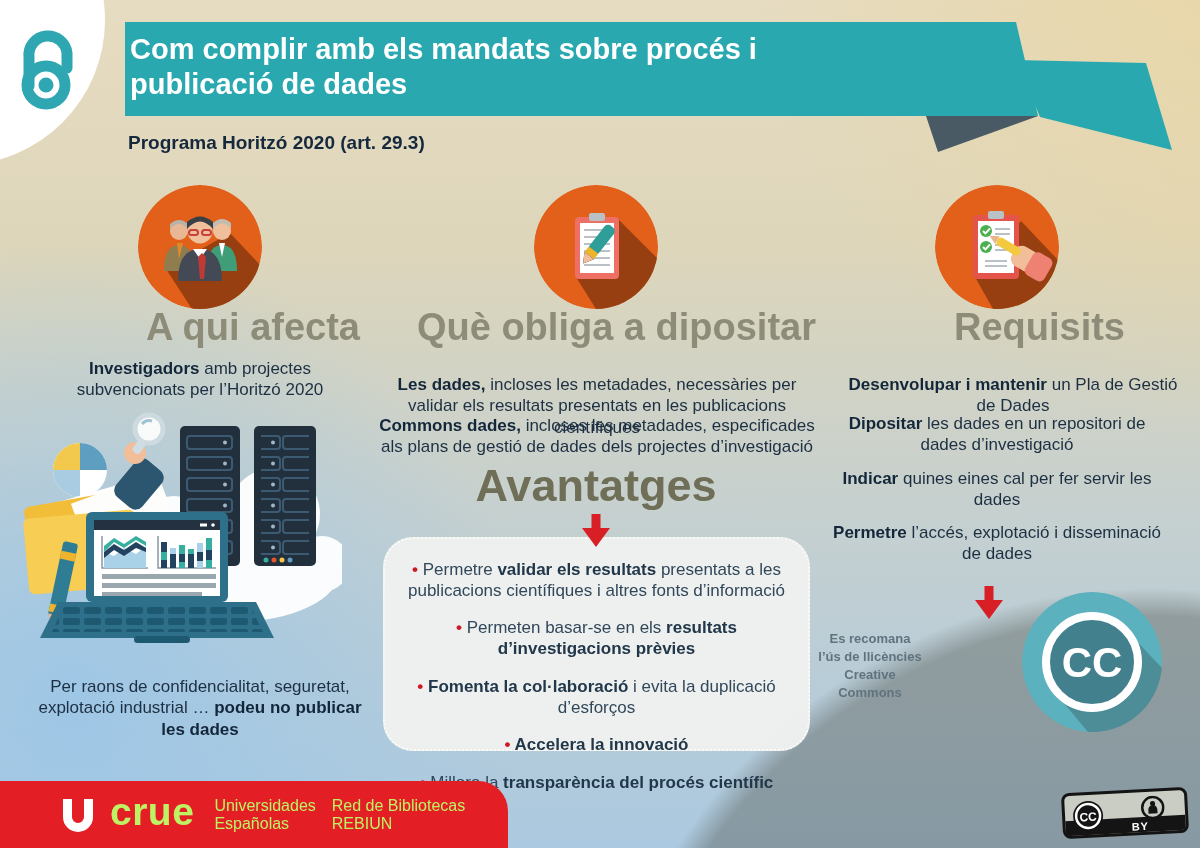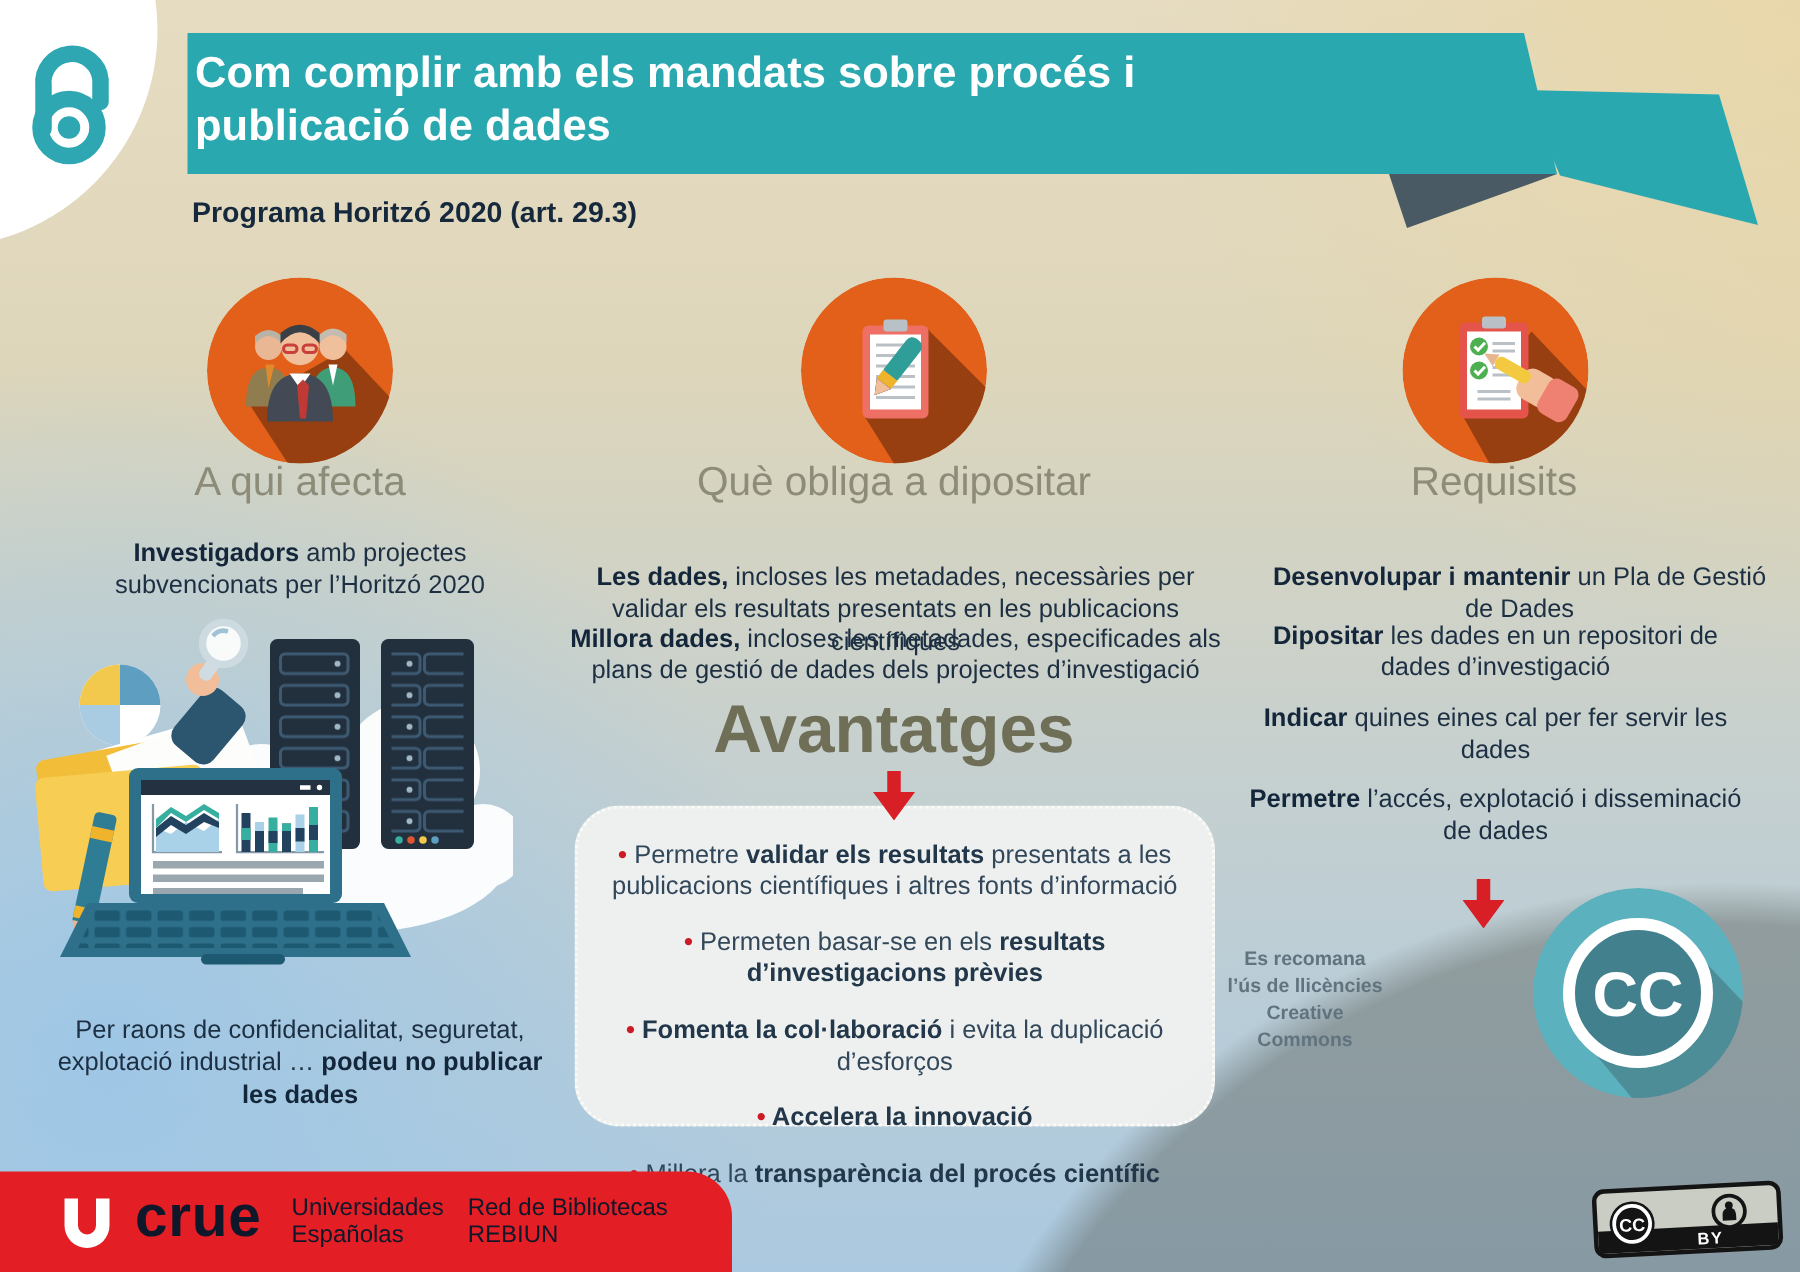--- a/index.html
+++ b/index.html
@@ -14,39 +14,39 @@
   #gray-blob{position:absolute;left:588px;top:588px;width:1124px;height:1124px;border-radius:50%;
     background:radial-gradient(closest-side, rgba(92,98,92,.46) 0 95%, rgba(92,98,92,0) 100%);z-index:1;}
   
   #ribbon{position:absolute;left:0;top:0;z-index:2;}
   #corner{position:absolute;left:-185px;top:-125px;width:290px;height:290px;border-radius:50%;background:#fff;z-index:3;}
   #oa-logo{position:absolute;left:12px;top:24px;z-index:4;}
   #title{position:absolute;left:130px;top:32px;width:760px;z-index:4;color:#fff;font-size:29px;font-weight:bold;line-height:1.22;}
   #subtitle{position:absolute;left:128px;top:132px;z-index:4;color:#16283c;font-size:19px;font-weight:bold;}
   
   .icon-circle{position:absolute;top:185px;width:124px;height:124px;z-index:2;}
-  .col-heading{position:absolute;top:306px;font-size:27px;font-weight:normal;color:#8c8c78;text-align:center;z-index:2;}
+  .col-heading{position:absolute;top:306px;font-size:38px;font-weight:bold;color:#8c8c78;text-align:right;z-index:2;}
   .body-par{position:absolute;font-size:17px;line-height:1.25;color:#1d2f42;text-align:center;z-index:2;}
   .body-par b{color:#13263a;}
   #advant-heading{position:absolute;left:376px;top:460px;width:440px;text-align:center;
     font-size:45px;font-weight:bold;color:#6f6f58;z-index:2;}
   .red-arrow{position:absolute;z-index:3;}
   #advant-box{position:absolute;left:383px;top:537px;width:427px;height:214px;box-sizing:border-box;
     background:rgba(238,241,240,.97);border:2px dotted #fbfbf6;border-radius:30px;
     padding:13px 20px 10px 20px;z-index:2;}
   .bullet{font-size:17px;line-height:1.22;color:#32475a;text-align:center;margin-bottom:9px;}
   .bullet b{color:#22374a;}
   .bullet::before{content:"\2022  ";color:#ce1a24;font-weight:bold;}
   #illustration{position:absolute;left:22px;top:402px;z-index:2;}
   #cc-note{position:absolute;right:200px;top:630px;width:260px;text-align:center;z-index:2;
     font-size:13px;font-weight:bold;color:#61737f;line-height:1.38;}
   #cc-emblem{position:absolute;left:1022px;top:592px;z-index:2;}
   
   #footer{position:absolute;left:0;top:781px;width:488px;height:67px;background:#e31e25;
-    border-top-right-radius:30px;z-index:5;display:flex;align-items:center;color:#0f172a;}
+    border-top-right-radius:30px;z-index:5;display:flex;align-items:center;color:#bef264;padding-left:20px;}
   #crue-mark{margin-left:38px;}
   #crue-text{font-size:39px;font-weight:bold;letter-spacing:.5px;margin-left:12px;margin-top:-6px;}
   .footer-org{font-size:16px;line-height:1.12;margin-left:20px;}
   #footer-org2{margin-left:16px;}
   
   #cc-badge{position:absolute;left:1062px;top:790px;width:126px;height:46px;z-index:6;
     transform:rotate(-3deg);box-sizing:border-box;background:#c9cdc3;border:3px solid #141414;border-radius:8px;}
   #cc-badge .strip{position:absolute;left:0;right:0;bottom:0;height:15px;background:#141414;border-radius:0 0 4px 4px;}
   #badge-by{position:absolute;bottom:0px;left:66px;color:#fff;font-size:11px;font-weight:bold;letter-spacing:1px;}
   #badge-cc-disc{position:absolute;left:7px;top:5px;}
@@ -165,21 +165,21 @@
         <rect x="78" y="60" width="26" height="22" rx="8" fill="#f2be9a"></rect>
         <rect x="96" y="58" width="22" height="26" rx="6" fill="#ef8173"></rect>
         <rect x="58" y="64" width="26" height="9" rx="4" fill="#f3c93f"></rect>
         <path d="M58 64 l-9 4.5 9 4.5 z" fill="#e8b68e"></path>
       </g>
     </g>
   </svg>
 
   <div class="col-heading" style="left:40px;width:320px">A qui afecta</div>
   <div class="col-heading" style="left:376px;width:440px">Què obliga a dipositar</div>
-  <div class="col-heading" style="left:826px;width:340px">Requisits</div>
+  <div class="col-heading" style="left:785px;width:340px">Requisits</div>
 
   <p class="body-par" style="left:40px;top:358px;width:320px;margin:0"><span></span><b>Investigadors</b><span> amb projectes subvencionats per l’Horitzó 2020</span></p>
 
   <svg id="illustration" width="320" height="252" viewBox="0 0 320 252">
     <defs>
       <pattern id="slots" x="164" y="30" width="48" height="21" patternUnits="userSpaceOnUse">
         <rect x="1" y="4" width="45" height="13" rx="3" fill="none" stroke="#3d5a73" stroke-width="2"></rect>
         <circle cx="39" cy="10.5" r="2" fill="#9fb7c6"></circle>
       </pattern>
       <pattern id="keys" x="40" y="204" width="21" height="11" patternUnits="userSpaceOnUse">
@@ -266,21 +266,21 @@
     <rect x="80" y="181" width="114" height="5" fill="#9aa7ae"></rect>
     <rect x="80" y="190" width="100" height="4" fill="#9aa7ae"></rect>
     <path d="M36 200 h198 l18 36 H18 Z" fill="#2e7089"></path>
     <path d="M42 204 h186 l13 26 H30 Z" fill="url(#keys)"></path>
     <rect x="112" y="234" width="56" height="7" rx="3.5" fill="#1e5972"></rect>
   </svg>
 
   <p class="body-par" style="left:35px;top:676px;width:330px;margin:0"><span>Per raons de confidencialitat, seguretat, explotació industrial … </span><b>podeu no publicar les dades</b><span></span></p>
 
   <p class="body-par" style="left:372px;top:374px;width:450px;margin:0"><b>Les dades,</b><span> incloses les metadades, necessàries per validar els resultats presentats en les publicacions científiques</span></p>
-  <p class="body-par" style="left:372px;top:415px;width:450px;margin:0"><b>Millora dades,</b><span> incloses les metadades, especificades als plans de gestió de dades dels projectes d’investigació</span></p>
+  <p class="body-par" style="left:372px;top:415px;width:450px;margin:0"><b>Commons dades,</b><span> incloses les metadades, especificades als plans de gestió de dades dels projectes d’investigació</span></p>
 
   <div id="advant-heading">Avantatges</div>
   <svg class="red-arrow" style="left:582px;top:514px" width="28" height="33" viewBox="0 0 28 33">
     <path d="M9.5 0 h9 v14 h9.5 L14 33 0 14 h9.5 z" fill="#d81f26"></path>
   </svg>
 
   <div id="advant-box">
     <p class="bullet" style="margin-top:8px"><span>Permetre </span><b>validar els resultats</b><span> presentats a les publicacions científiques i altres fonts d’informació</span></p>
     <p class="bullet"><span>Permeten basar-se en els </span><b>resultats d’investigacions prèvies</b><span></span></p>
     <p class="bullet"><span></span><b>Fomenta la col·laboració</b><span> i evita la duplicació d’esforços</span></p>

